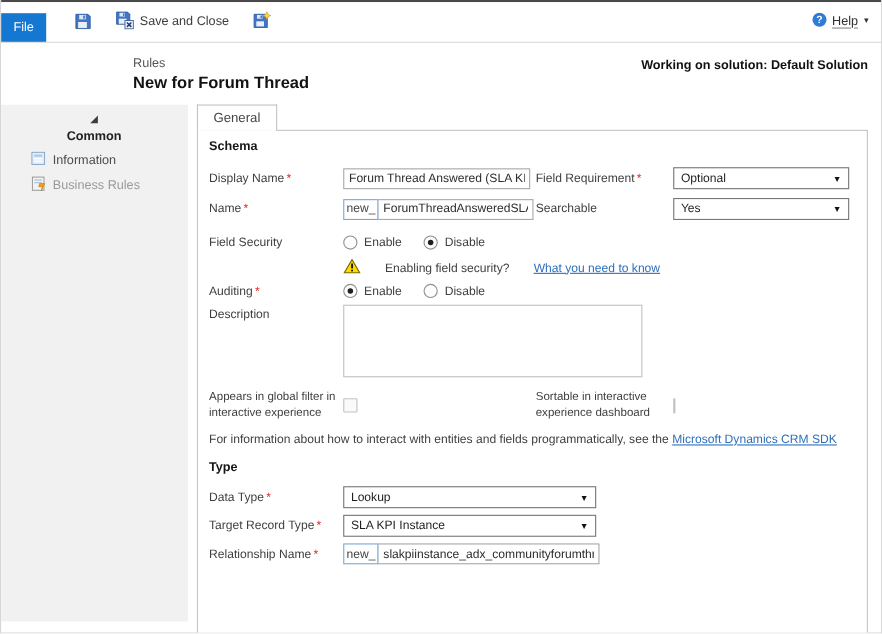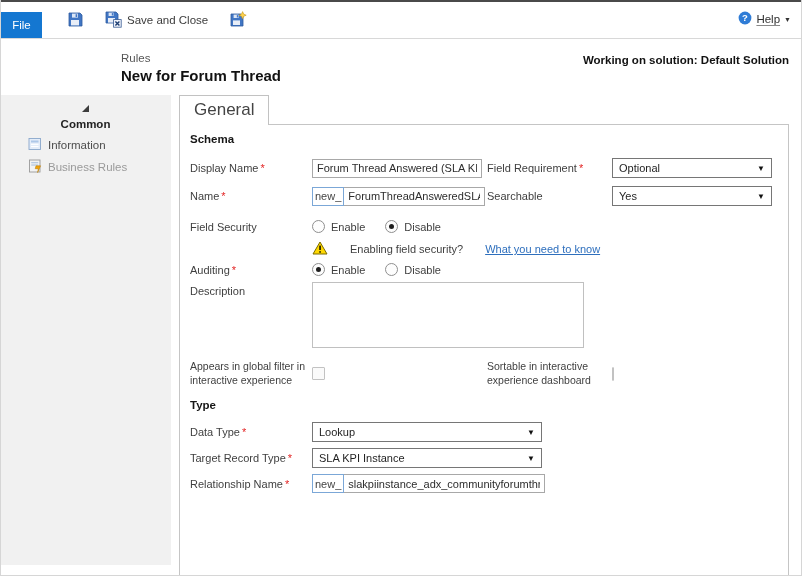--- a/index.html
+++ b/index.html
@@ -36,21 +36,21 @@
   .side-group { display:flex; align-items:center; gap:6px; padding:3px 6px 4px 5px;
                 font-size:11.5px; font-weight:bold; color:#222;flex-direction:column; }
   .expander { width:0; height:0; border-left:7px solid transparent; border-bottom:7px solid #3c3c3c; }
   .side-item { display:flex; align-items:center; gap:6px; padding:3px 4px 3px 27px;
                font-size:11.5px; color:#4d4d4d; cursor:default; }
   .side-item.dim { color:#9a9a9a; }
   .side-item svg { flex:none; }
 
   .content { flex:1; padding:0 12px 0 8px; }
   .tab { display:inline-block; padding:4px 14px 5px; border:1px solid #c2c2c2; border-bottom:none;
-         background:#fff; font-size:17px; color:#444; position:relative; z-index:2; margin-bottom:-1px; }
+         background:#fff; font-size:12px; color:#444; position:relative; z-index:2; margin-bottom:-1px; }
   .panel { border:1px solid #c5c5c5; background:#fff; height:530px; padding:8px 10px 0 10px;
            position:relative; z-index:1; }
 
   .sect-heading { font-size:11.5px; font-weight:bold; color:#161616; height:15px; margin-bottom:10px; }
 
   .row { display:flex; align-items:center; font-size:11px; color:#3f3f3f; }
   .lbl1 { width:122px; flex:none; }
   .fld1 { width:175px; flex:none; display:flex; align-items:center; }
   .lbl2 { width:125px; flex:none; }
   .fld2 { width:160px; flex:none; }
@@ -270,20 +270,24 @@
 
         <div class="row cbrow mb12">
           <div class="lbl1 wraplbl"><span>Appears in global filter in interactive experience</span></div>
           <div class="fld1">
               <span class="cb"></span>
             </div>
           <div class="lbl2 wraplbl"><span>Sortable in interactive experience dashboard</span></div>
           <div class="fld2"><span class="cb"></span></div>
         </div>
 
+        <div class="sdknote mb10">
+          <span>For information about how to interact with entities and fields programmatically, see the</span>
+          <a class="link">Microsoft Dynamics CRM SDK</a>
+        </div>
 
         <div class="sect-heading mb4" style="margin-bottom:8px">Type</div>
 
         <div class="row mb6">
           <div class="lbl1"><span>Data Type</span><span class="req">*</span></div>
           <div style="width:230px">
             <div class="dropdown">
               <span>Lookup</span>
               <span class="dd-arrow">▼</span>
             </div>

